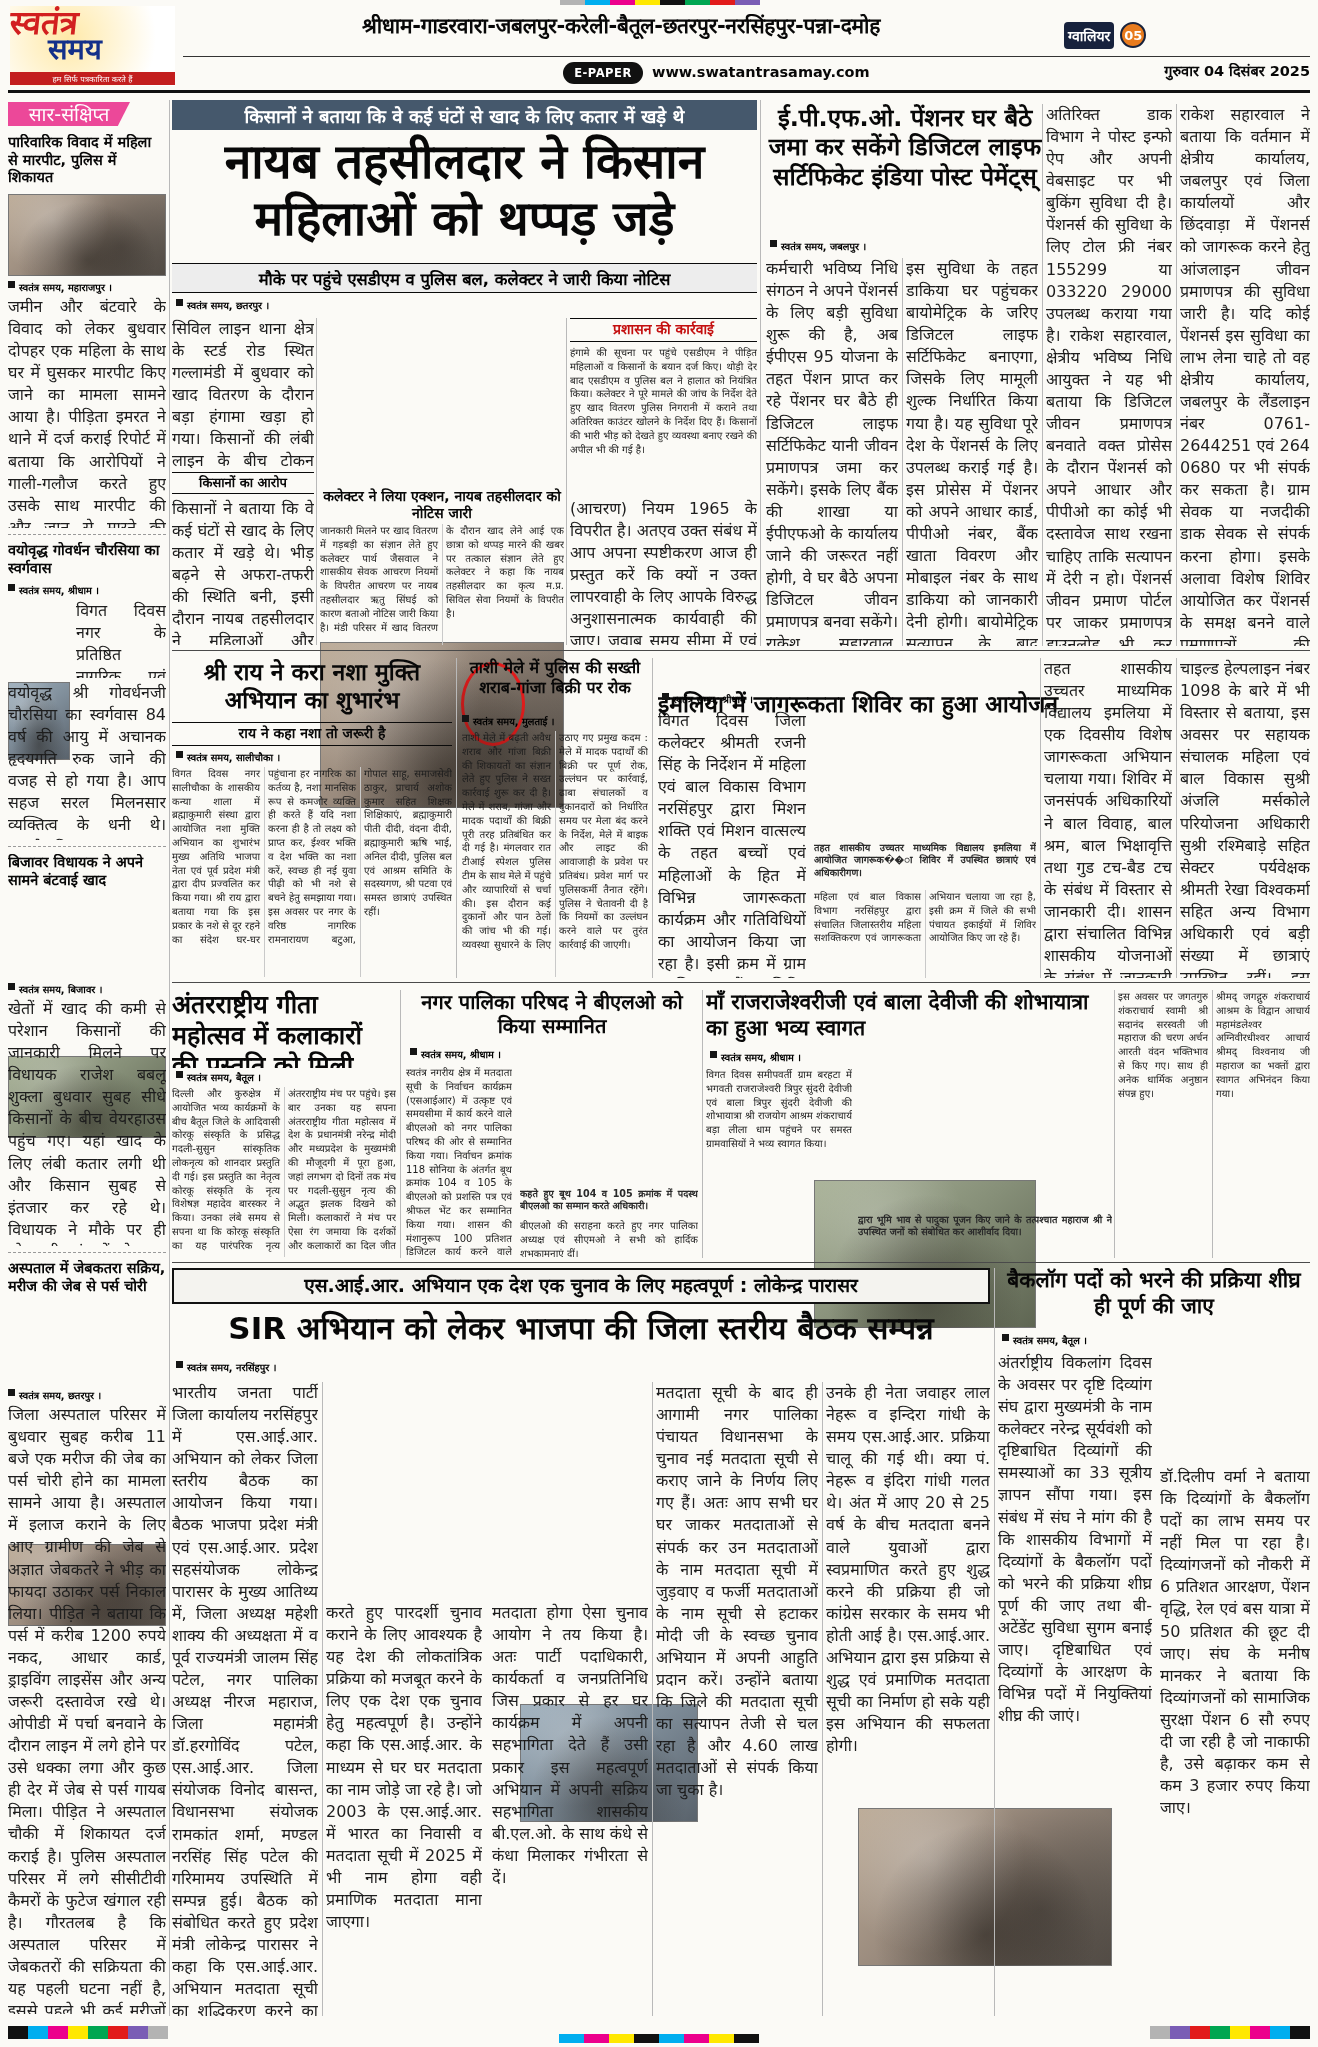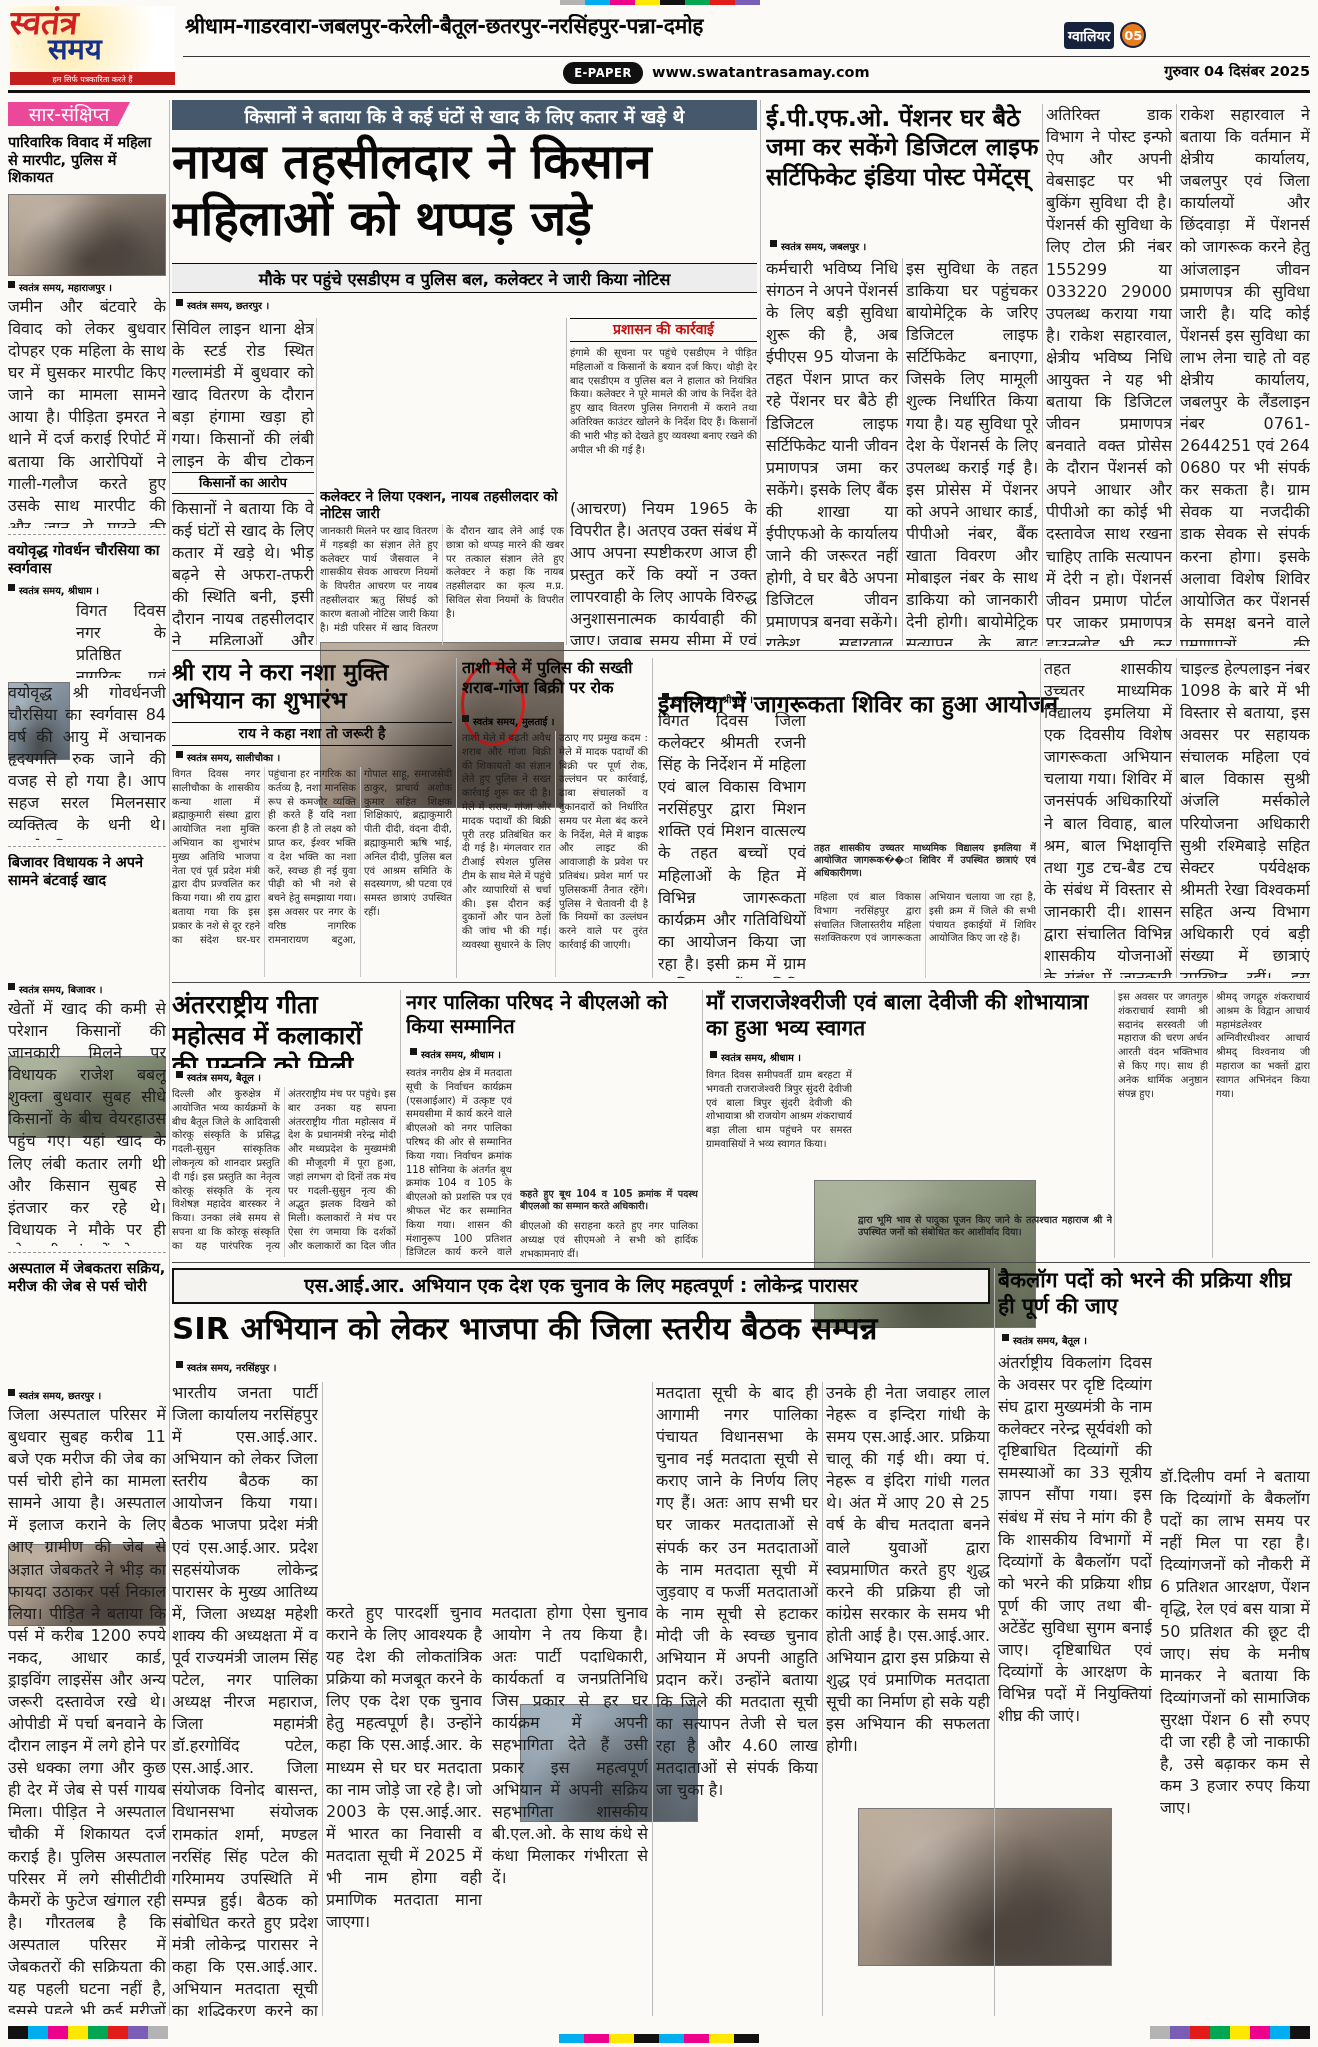--- a/index.html
+++ b/index.html
@@ -1,20 +1,20 @@
 <!DOCTYPE html>
 <html><head>
 <meta charset="utf-8">
 <style>
 *{margin:0;padding:0;box-sizing:border-box}
 body{background:#dcdad4;font-family:"DejaVu Sans","Liberation Sans",sans-serif}
 #page{position:relative;width:1318px;height:2047px;background:#fbfaf6;margin:0 auto;overflow:hidden}
 .abs{position:absolute;overflow:hidden}
 .hd{font-weight:800;color:#080808;line-height:1.22}
-.ctr{}
+.ctr{text-align:center}
 .bt{font-size:16px;line-height:1.38;text-align:justify;color:#1d1d1d}
 .byl{display:flex;align-items:flex-start;gap:4px;font-size:9.8px;font-weight:700;color:#000;white-space:nowrap;overflow:hidden}
 .sq{width:7px;height:7px;background:#151515;flex:none}
 .ruled{border-top:1.5px solid #0a0a0a;border-bottom:1.5px solid #0a0a0a;display:flex;align-items:center;justify-content:center}
 .photo{position:relative;background:radial-gradient(circle at 28% 32%,rgba(255,255,255,.28),transparent 45%),radial-gradient(circle at 72% 64%,rgba(0,0,0,.28),transparent 55%),linear-gradient(135deg,#bcab97,#97887b 45%,#6f665d 80%,#575049);box-shadow:inset 0 0 0 1px #777}
 .photo::after{content:"";position:absolute;inset:0;background:radial-gradient(ellipse at 50% 80%,rgba(25,20,15,.45),transparent 62%)}
 .ph-b{background:radial-gradient(circle at 30% 30%,rgba(255,255,255,.25),transparent 45%),linear-gradient(140deg,#9fb0bd,#7d8b97 50%,#59626b)!important}
 .ph-g{background:radial-gradient(circle at 30% 30%,rgba(255,255,255,.22),transparent 45%),linear-gradient(140deg,#aab399,#868f78 50%,#5e6552)!important}
 .cols2{column-count:2;column-gap:8px;column-rule:1px solid #c9c9c9}
 .cols3{column-count:3;column-gap:8px;column-rule:1px solid #c9c9c9}

